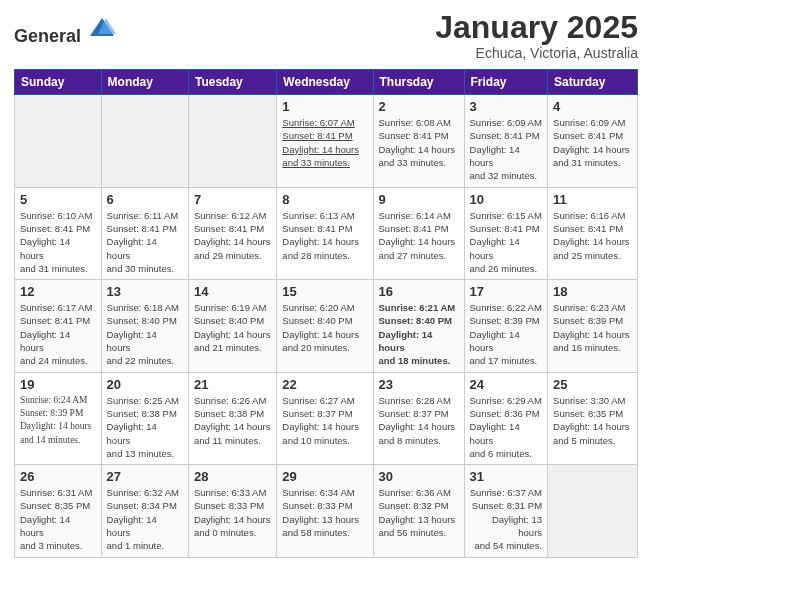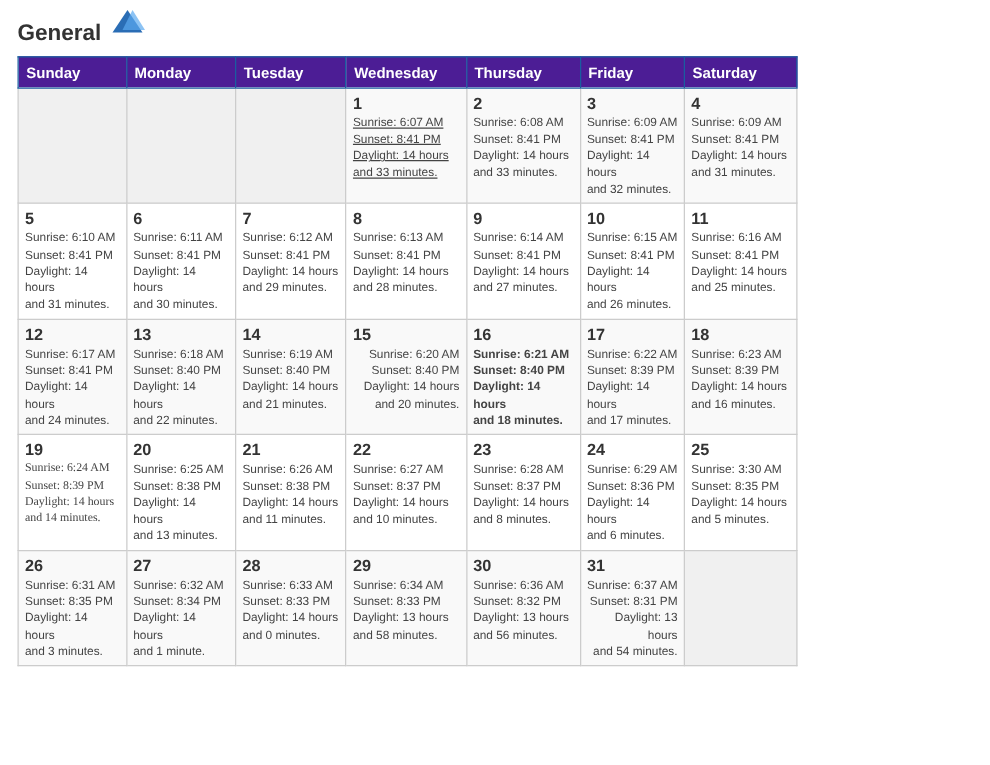--- a/index.html
+++ b/index.html
@@ -5,21 +5,21 @@
     * { box-sizing: border-box; margin: 0; padding: 0; }
     body {
       font-family: Arial, sans-serif;
       background: #fff;
       width: 792px;
       height: 612px;
       overflow: hidden;
     }
     .container {
       width: 652px;
-      padding: 0 14px;
+      padding: 10px 14px;
     }
     .header {
       display: flex;
       align-items: flex-start;
       justify-content: space-between;
       margin-bottom: 8px;
     }
     .logo {
       display: flex;
       align-items: center;
@@ -111,20 +111,24 @@
       <div class="logo-text">
         <div>
           <span class="logo-general">General</span>
           <svg class="logo-icon" viewBox="0 0 28 28">
             <polygon points="14,4 26,22 2,22" fill="#2a6db5"></polygon>
             <polygon points="18,4 28,20 10,20" fill="#5baaf0" opacity="0.7"></polygon>
           </svg>
         </div>
       </div>
     </div>
+    <div class="title-section">
+      <div class="month-title">January 2025</div>
+      <div class="subtitle">Echuca, Victoria, Australia</div>
+    </div>
   </div>
 
   <table class="calendar">
     <thead>
       <tr>
 
       <th>Sunday</th>
           <th>Monday</th>
           <th>Tuesday</th>
           <th>Wednesday</th>
@@ -236,21 +240,21 @@
           </td>
           <td>
             <span class="day-number">14</span>
             <div class="day-info" style="white-space: pre-line;">Sunrise: 6:19 AM
 Sunset: 8:40 PM
 Daylight: 14 hours
 and 21 minutes.</div>
           </td>
           <td>
             <span class="day-number">15</span>
-            <div class="day-info" style="white-space: pre-line; text-align: right;">Sunrise: 6:20 AM
+            <div class="day-info" style="white-space: pre-line;">Sunrise: 6:20 AM
 Sunset: 8:40 PM
 Daylight: 14 hours
 and 20 minutes.</div>
           </td>
           <td>
             <span class="day-number">16</span>
             <div class="day-info" style="white-space: pre-line; font-weight: bold;">Sunrise: 6:21 AM
 Sunset: 8:40 PM
 Daylight: 14 hours
 and 18 minutes.</div>

